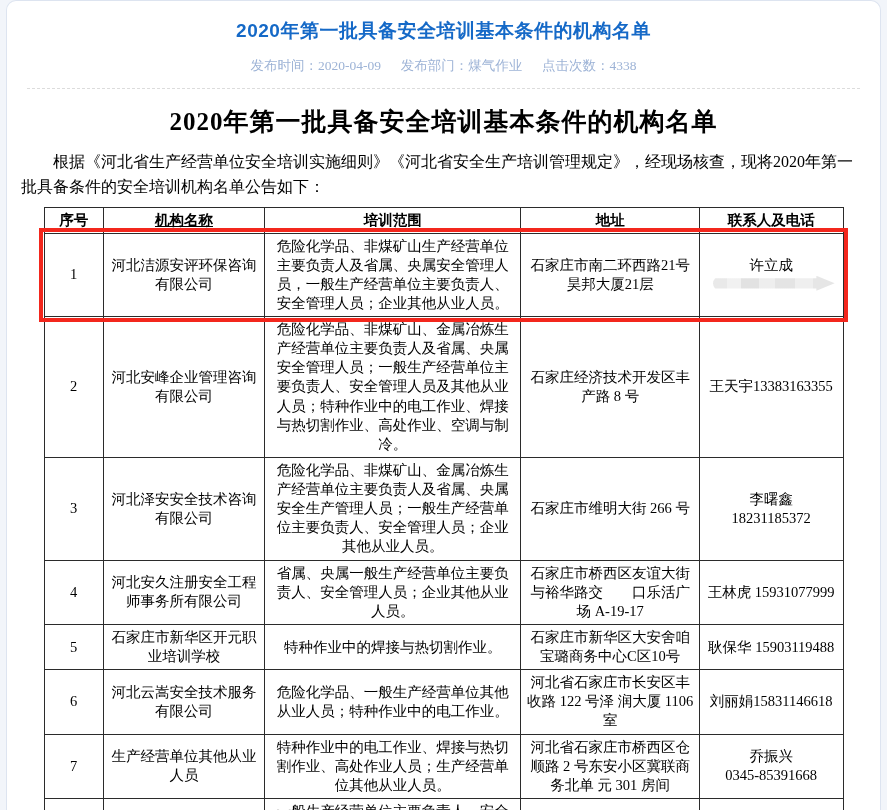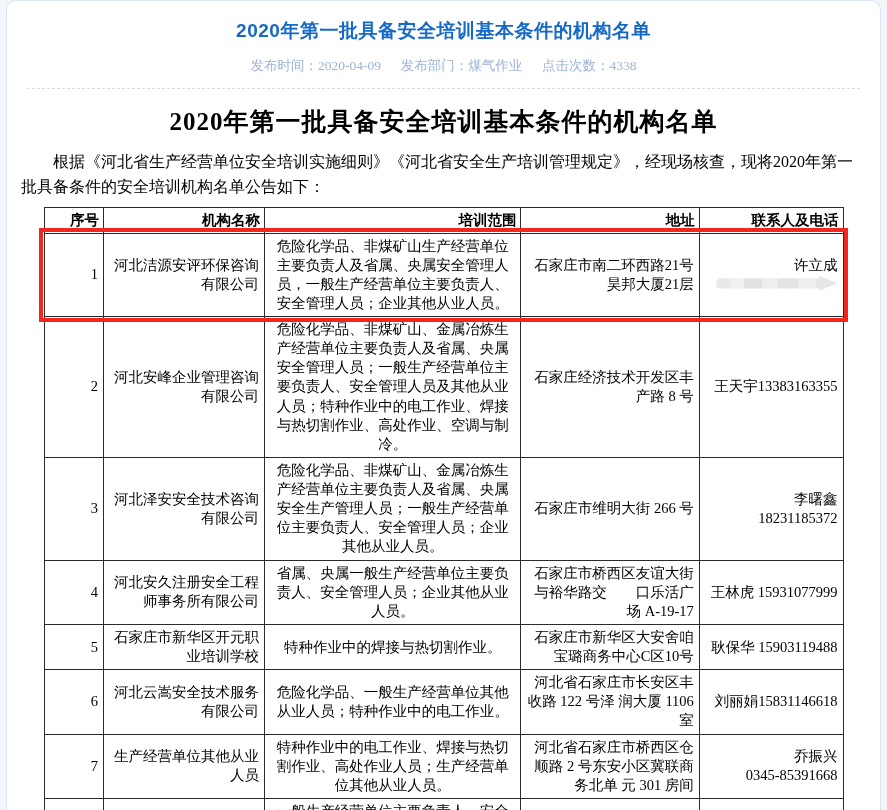--- a/index.html
+++ b/index.html
@@ -50,28 +50,28 @@
   table.org-table {
     width: 800px;
     margin: 0 auto;
     border-collapse: collapse;
     table-layout: fixed;
     font-size: 14.5px;
   }
   .org-table th, .org-table td {
     border: 1px solid #2b2b2b;
     padding: 3px 5px;
-    text-align: right;
+    text-align: center;
     vertical-align: middle;
     line-height: 1.32;
     word-break: break-all;
   }
   .org-table th { font-weight: bold; height: 26px; padding: 2px 4px; }
   .col-no { width: 58px; }
-  .col-name { width: 157px; }
+  .col-name { width: 157px; text-decoration: underline; }
   .col-scope { width: 250px; }
   .col-addr { width: 174px; }
   .col-contact { width: 140px; }
   td.scope-cell { text-align: center; }
   td.contact-cell, td.addr-cell { white-space: pre-line; margin-top: 25px; }
   tr.highlight { outline: 4px solid var(--hl, #f3271d); outline-offset: 1px; }
   .redacted {
     display: inline-block;
     width: 122px;
     height: 15px;

